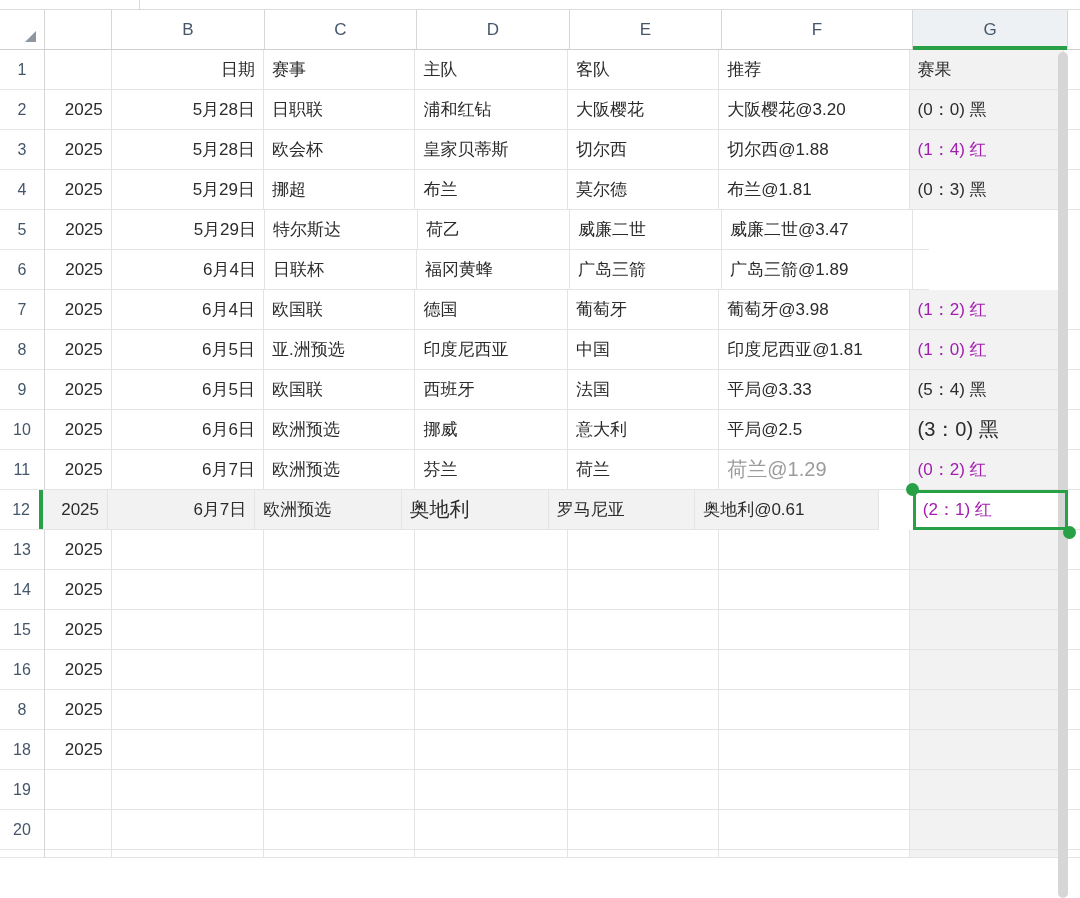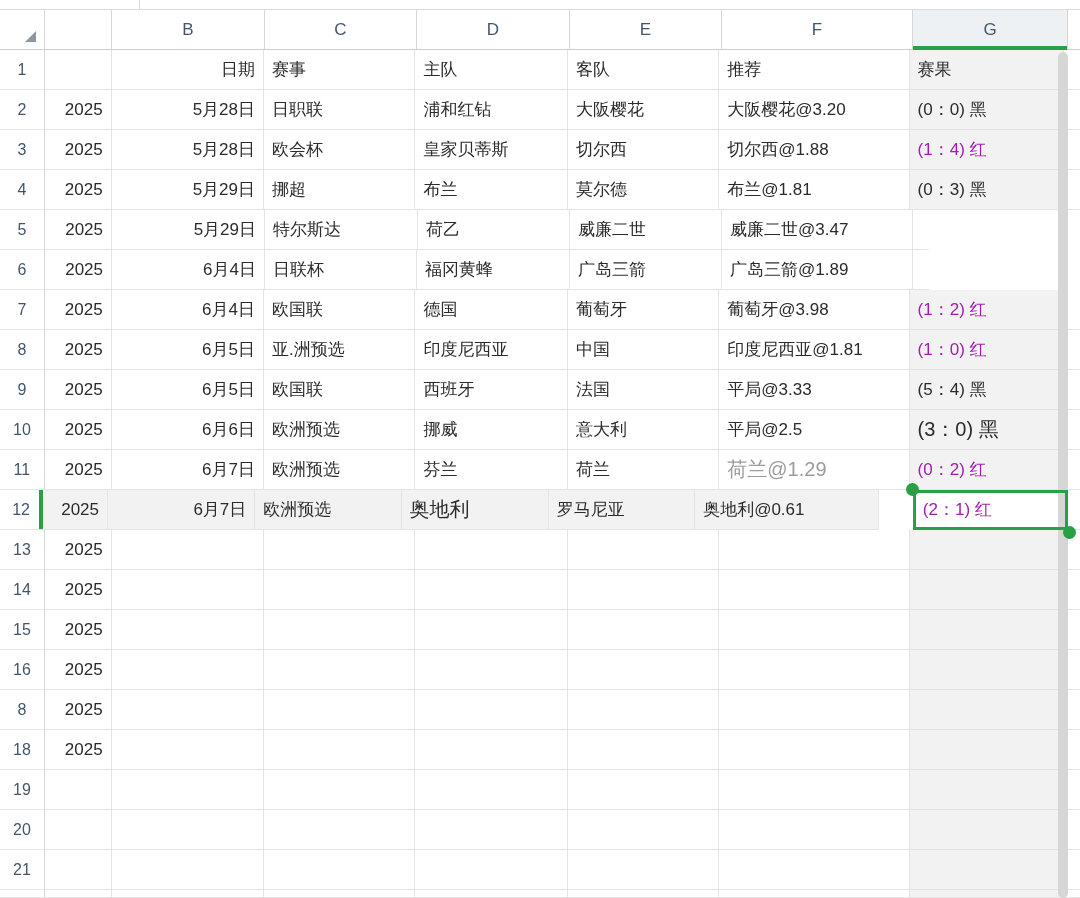--- a/index.html
+++ b/index.html
@@ -312,31 +312,20 @@
         <div class="rowh">20</div>
         <div class="cell w-A col-A"></div>
         <div class="cell w-B col-B"></div>
         <div class="cell w-C col-C"></div>
         <div class="cell w-D col-D"></div>
         <div class="cell w-E col-E"></div>
         <div class="cell w-F col-F"></div>
         <div class="cell w-G col-G g-col"></div>
         <div class="cell w-H col-H"></div>
       </div>
-      <div class="row">
-        <div class="rowh">21</div>
-        <div class="cell w-A col-A"></div>
-        <div class="cell w-B col-B"></div>
-        <div class="cell w-C col-C"></div>
-        <div class="cell w-D col-D"></div>
-        <div class="cell w-E col-E"></div>
-        <div class="cell w-F col-F"></div>
-        <div class="cell w-G col-G g-col"></div>
-        <div class="cell w-H col-H"></div>
-      </div>
       <div class="row partial">
         <div class="rowh"></div>
         <div class="cell w-A"></div>
         <div class="cell w-B"></div>
         <div class="cell w-C"></div>
         <div class="cell w-D"></div>
         <div class="cell w-E"></div>
         <div class="cell w-F"></div>
         <div class="cell w-G g-col"></div>
         <div class="cell w-H"></div>

